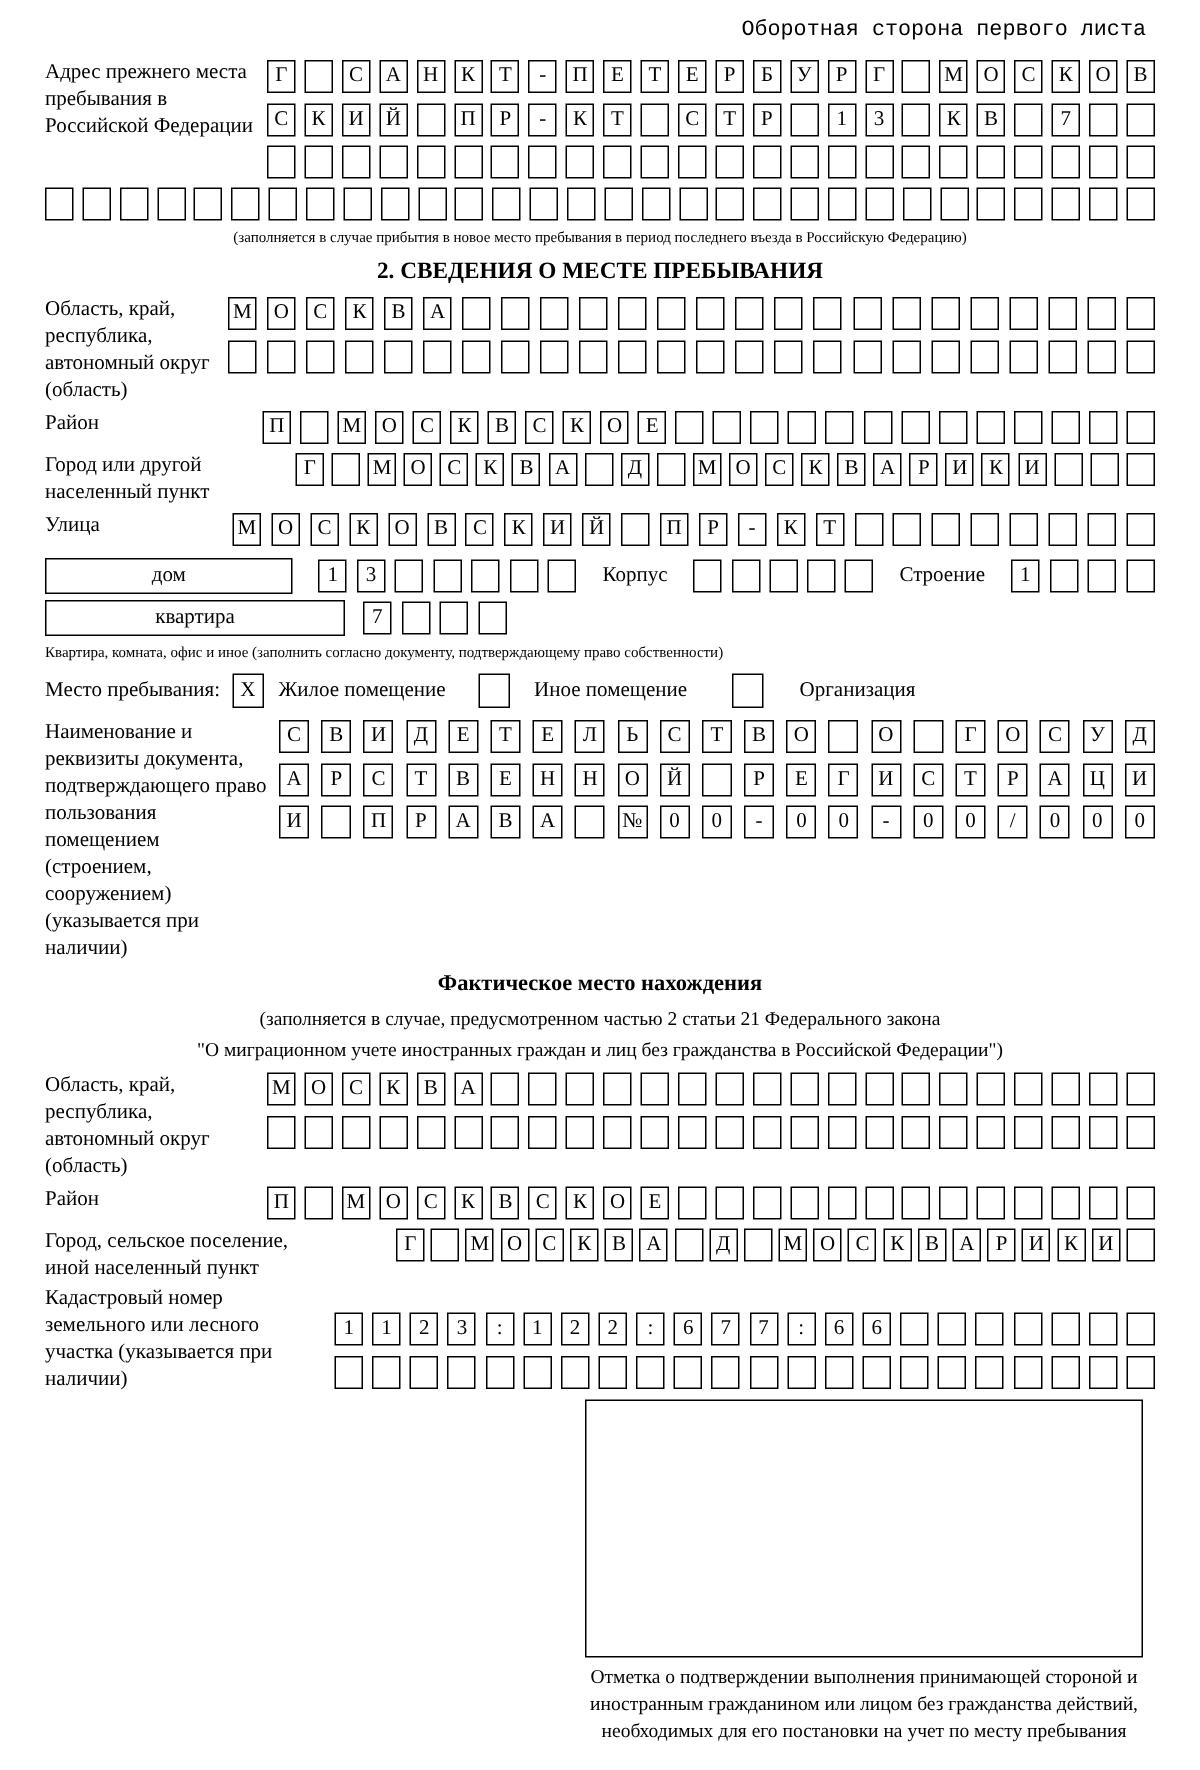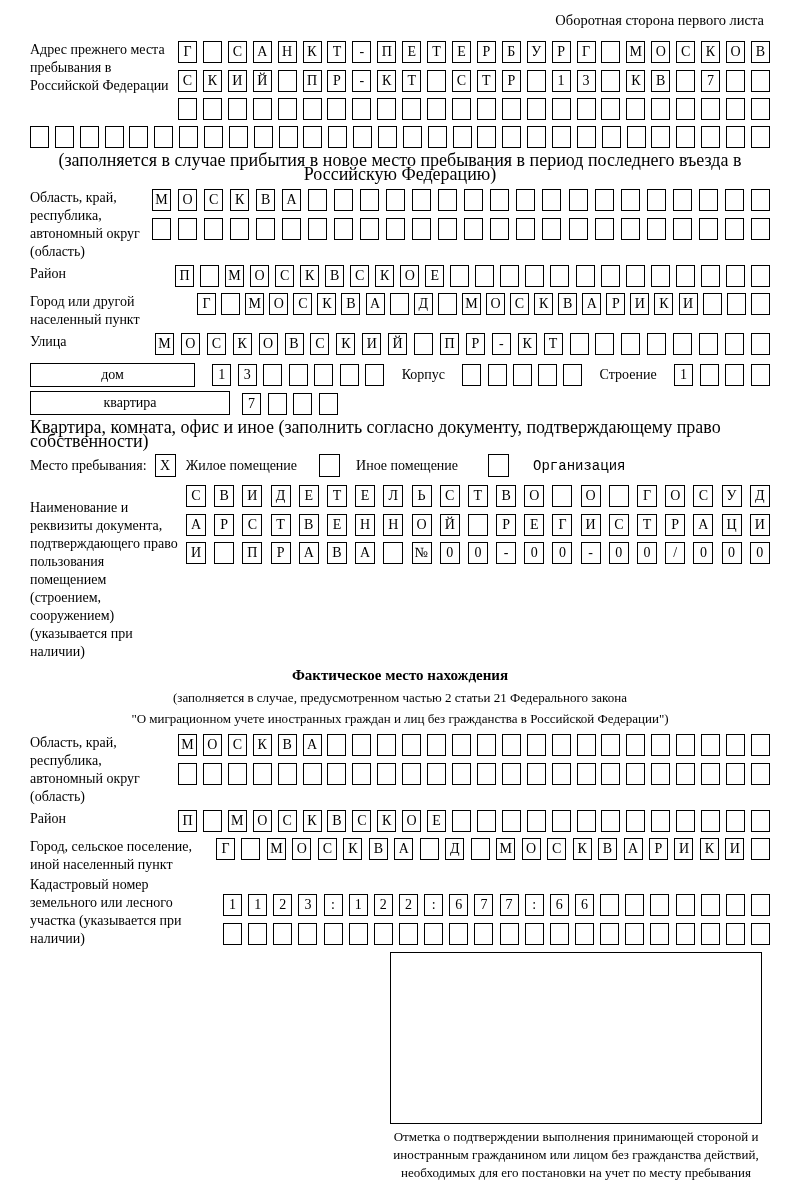--- a/index.html
+++ b/index.html
@@ -6,33 +6,33 @@
   html,body { background:#fff; }
   .page {
     position: relative;
     width: 800px; height: 1180px;
     background: #fff;
     color: #000;
     font-family: "Liberation Serif", "DejaVu Serif", serif;
     padding: 12px 30px 0 30px;
     overflow: hidden;
   }
-  .hdr-note { text-align: right; font-size: 14.5px; padding-right: 6px; }
+  .hdr-note { text-align: right; font-size: 14.5px; padding-right: 6px; font-family: Liberation Mono, monospace; }
   .row { display: flex; align-items: flex-start; }
   .lbl { font-size: 14px; line-height: 18px; flex: none; }
   .gcol { display: flex; flex-direction: column; gap: 6.5px; }
   .grid { display: flex; justify-content: space-between; }
   .cell {
     width: 19px; height: 22px;
     border: 1.8px solid #000;
     display: flex; align-items: center; justify-content: center;
     font-size: 14px; line-height: 1;
   }
   .g21 .cell { width: 20px; }
-  .note { font-size: 18px; line-height: 14px; }
+  .note { font-size: 10px; line-height: 14px; }
   .center { text-align: center; }
   .sec-title { text-align: center; font-weight: bold; font-size: 15.5px; }
   .lblbox {
     border: 1.3px solid #000; height: 24px;
     display: flex; align-items: center; justify-content: center;
     font-size: 14px;
   }
   .chk {
     width: 21px; height: 23px; flex: none;
     border: 1.8px solid #000;
@@ -160,20 +160,21 @@
       <div class="cell"></div>
       <div class="cell"></div>
       <div class="cell"></div>
       <div class="cell"></div>
       <div class="cell"></div>
       <div class="cell"></div>
       <div class="cell"></div>
     </div>
   <div class="note center" style="margin-top:5px;">(заполняется в случае прибытия в новое место пребывания в период последнего въезда в Российскую Федерацию)</div>
 
+  <div class="sec-title" style="margin-top:6px;">2. СВЕДЕНИЯ О МЕСТЕ ПРЕБЫВАНИЯ</div>
 
   <div class="row" style="margin-top:8px;">
     <div class="lbl" style="width:122px; padding-right:6px;">Область, край, республика, автономный округ (область)</div>
     <div class="gcol" style="width:618px;">
       <div class="grid">
           <div class="cell">М</div>
           <div class="cell">О</div>
           <div class="cell">С</div>
           <div class="cell">К</div>
           <div class="cell">В</div>
@@ -337,43 +338,43 @@
       </div>
     <div class="lbl">Строение</div>
     <div class="grid" style="width:96px;">
         <div class="cell">1</div>
         <div class="cell"></div>
         <div class="cell"></div>
         <div class="cell"></div>
       </div>
   </div>
 
-  <div class="row" style="margin-top:4px; align-items:flex-end; gap:12px;">
+  <div class="row" style="margin-top:4px; align-items:center; gap:12px;">
     <div class="lblbox" style="width:200px;">квартира</div>
     <div class="grid" style="width:96px;">
         <div class="cell">7</div>
         <div class="cell"></div>
         <div class="cell"></div>
         <div class="cell"></div>
       </div>
   </div>
   <div class="note" style="margin-top:5px;">Квартира, комната, офис и иное (заполнить согласно документу, подтверждающему право собственности)</div>
 
   <div class="resid" style="margin-top:6px;">
     <span>Место пребывания:</span>
     <div class="chk" style="margin-left:8px;">X</div>
     <span style="margin-left:10px;">Жилое помещение</span>
     <div class="chk" style="margin-left:22px;"></div>
     <span style="margin-left:16px;">Иное помещение</span>
     <div class="chk" style="margin-left:30px;"></div>
-    <span style="margin-left:24px;font-family:Liberation Mono, monospace;">Организация</span>
+    <span style="margin-left:24px;">Организация</span>
   </div>
 
   <div class="row" style="margin-top:8px;">
-    <div class="lbl" style="width:156px; padding-right:8px;margin-top:14px;">Наименование и реквизиты документа, подтверждающего право пользования помещением (строением, сооружением) (указывается при наличии)</div>
+    <div class="lbl" style="width:156px; padding-right:8px;">Наименование и реквизиты документа, подтверждающего право пользования помещением (строением, сооружением) (указывается при наличии)</div>
     <div class="gcol g21" style="width:584px;">
       <div class="grid">
           <div class="cell">С</div>
           <div class="cell">В</div>
           <div class="cell">И</div>
           <div class="cell">Д</div>
           <div class="cell">Е</div>
           <div class="cell">Т</div>
           <div class="cell">Е</div>
           <div class="cell">Л</div>
@@ -525,21 +526,21 @@
         <div class="cell"></div>
         <div class="cell"></div>
         <div class="cell"></div>
         <div class="cell"></div>
         <div class="cell"></div>
         <div class="cell"></div>
         <div class="cell"></div>
       </div>
   </div>
 
-  <div class="row" style="margin-top:6px;">
+  <div class="row" style="margin-top:6px;gap:48px;">
     <div class="lbl" style="width:186px; padding-right:6px;">Город, сельское поселение, иной населенный пункт</div>
     <div class="grid" style="width:554px;">
         <div class="cell">Г</div>
         <div class="cell"></div>
         <div class="cell">М</div>
         <div class="cell">О</div>
         <div class="cell">С</div>
         <div class="cell">К</div>
         <div class="cell">В</div>
         <div class="cell">А</div>

